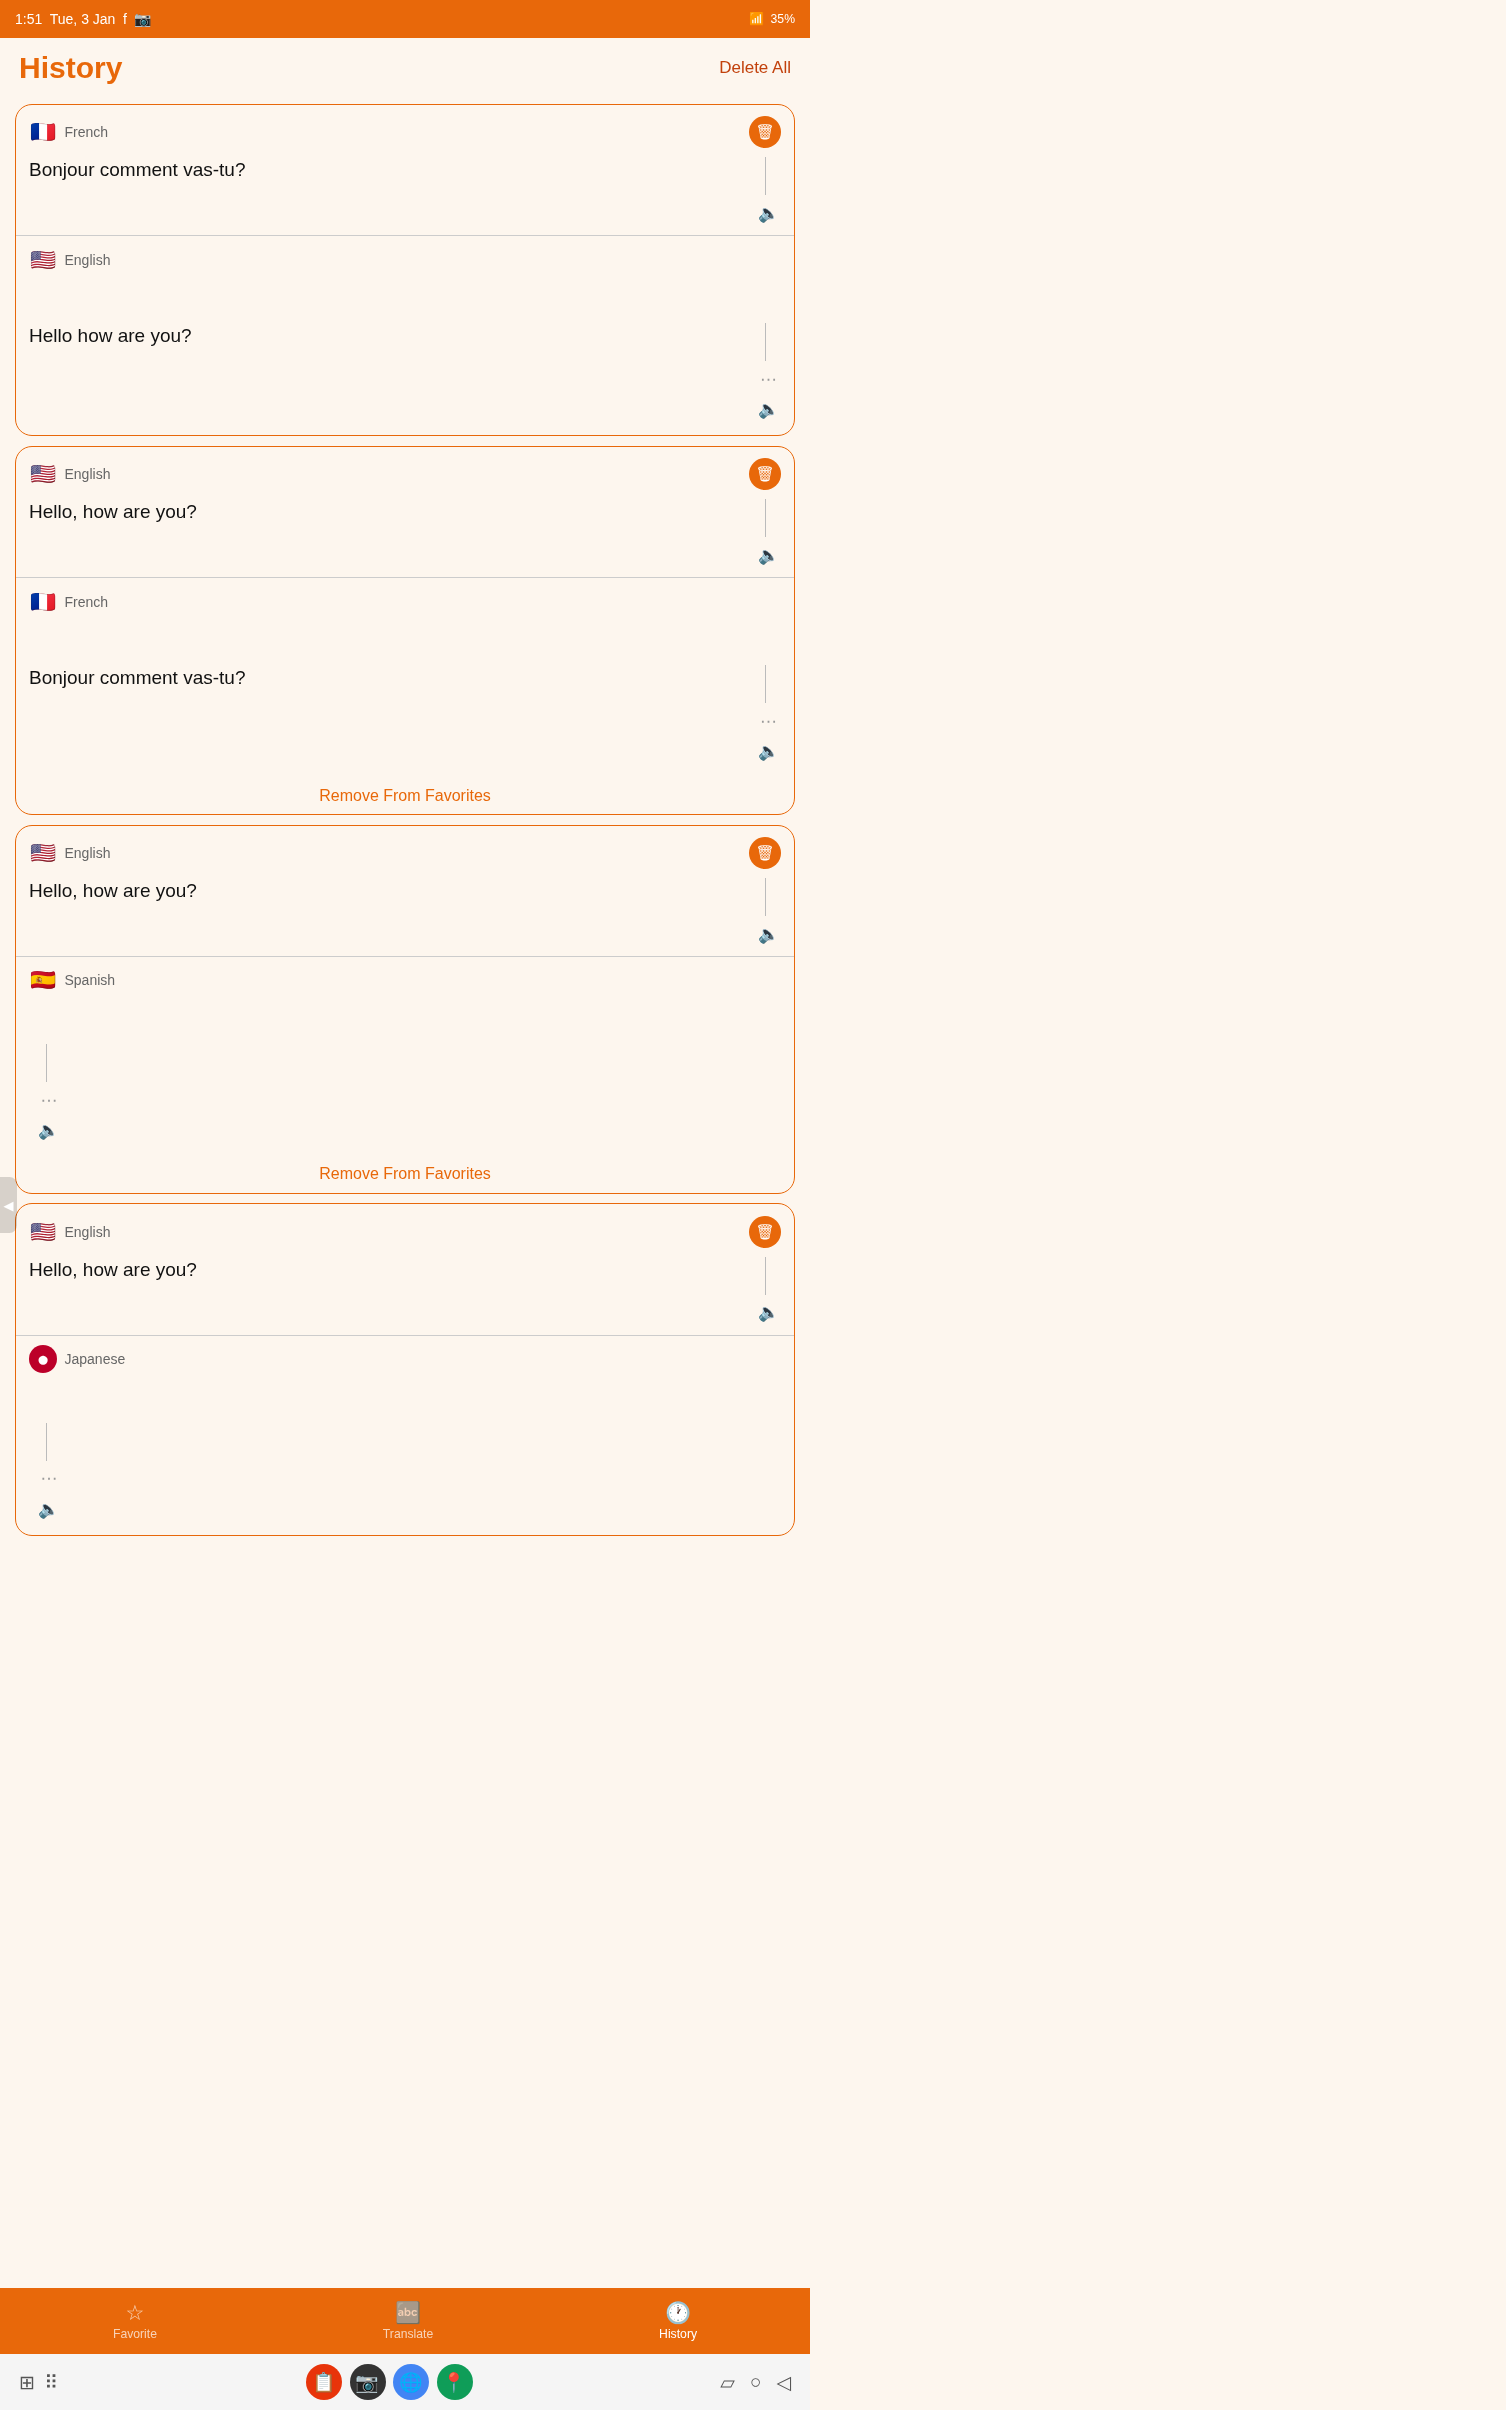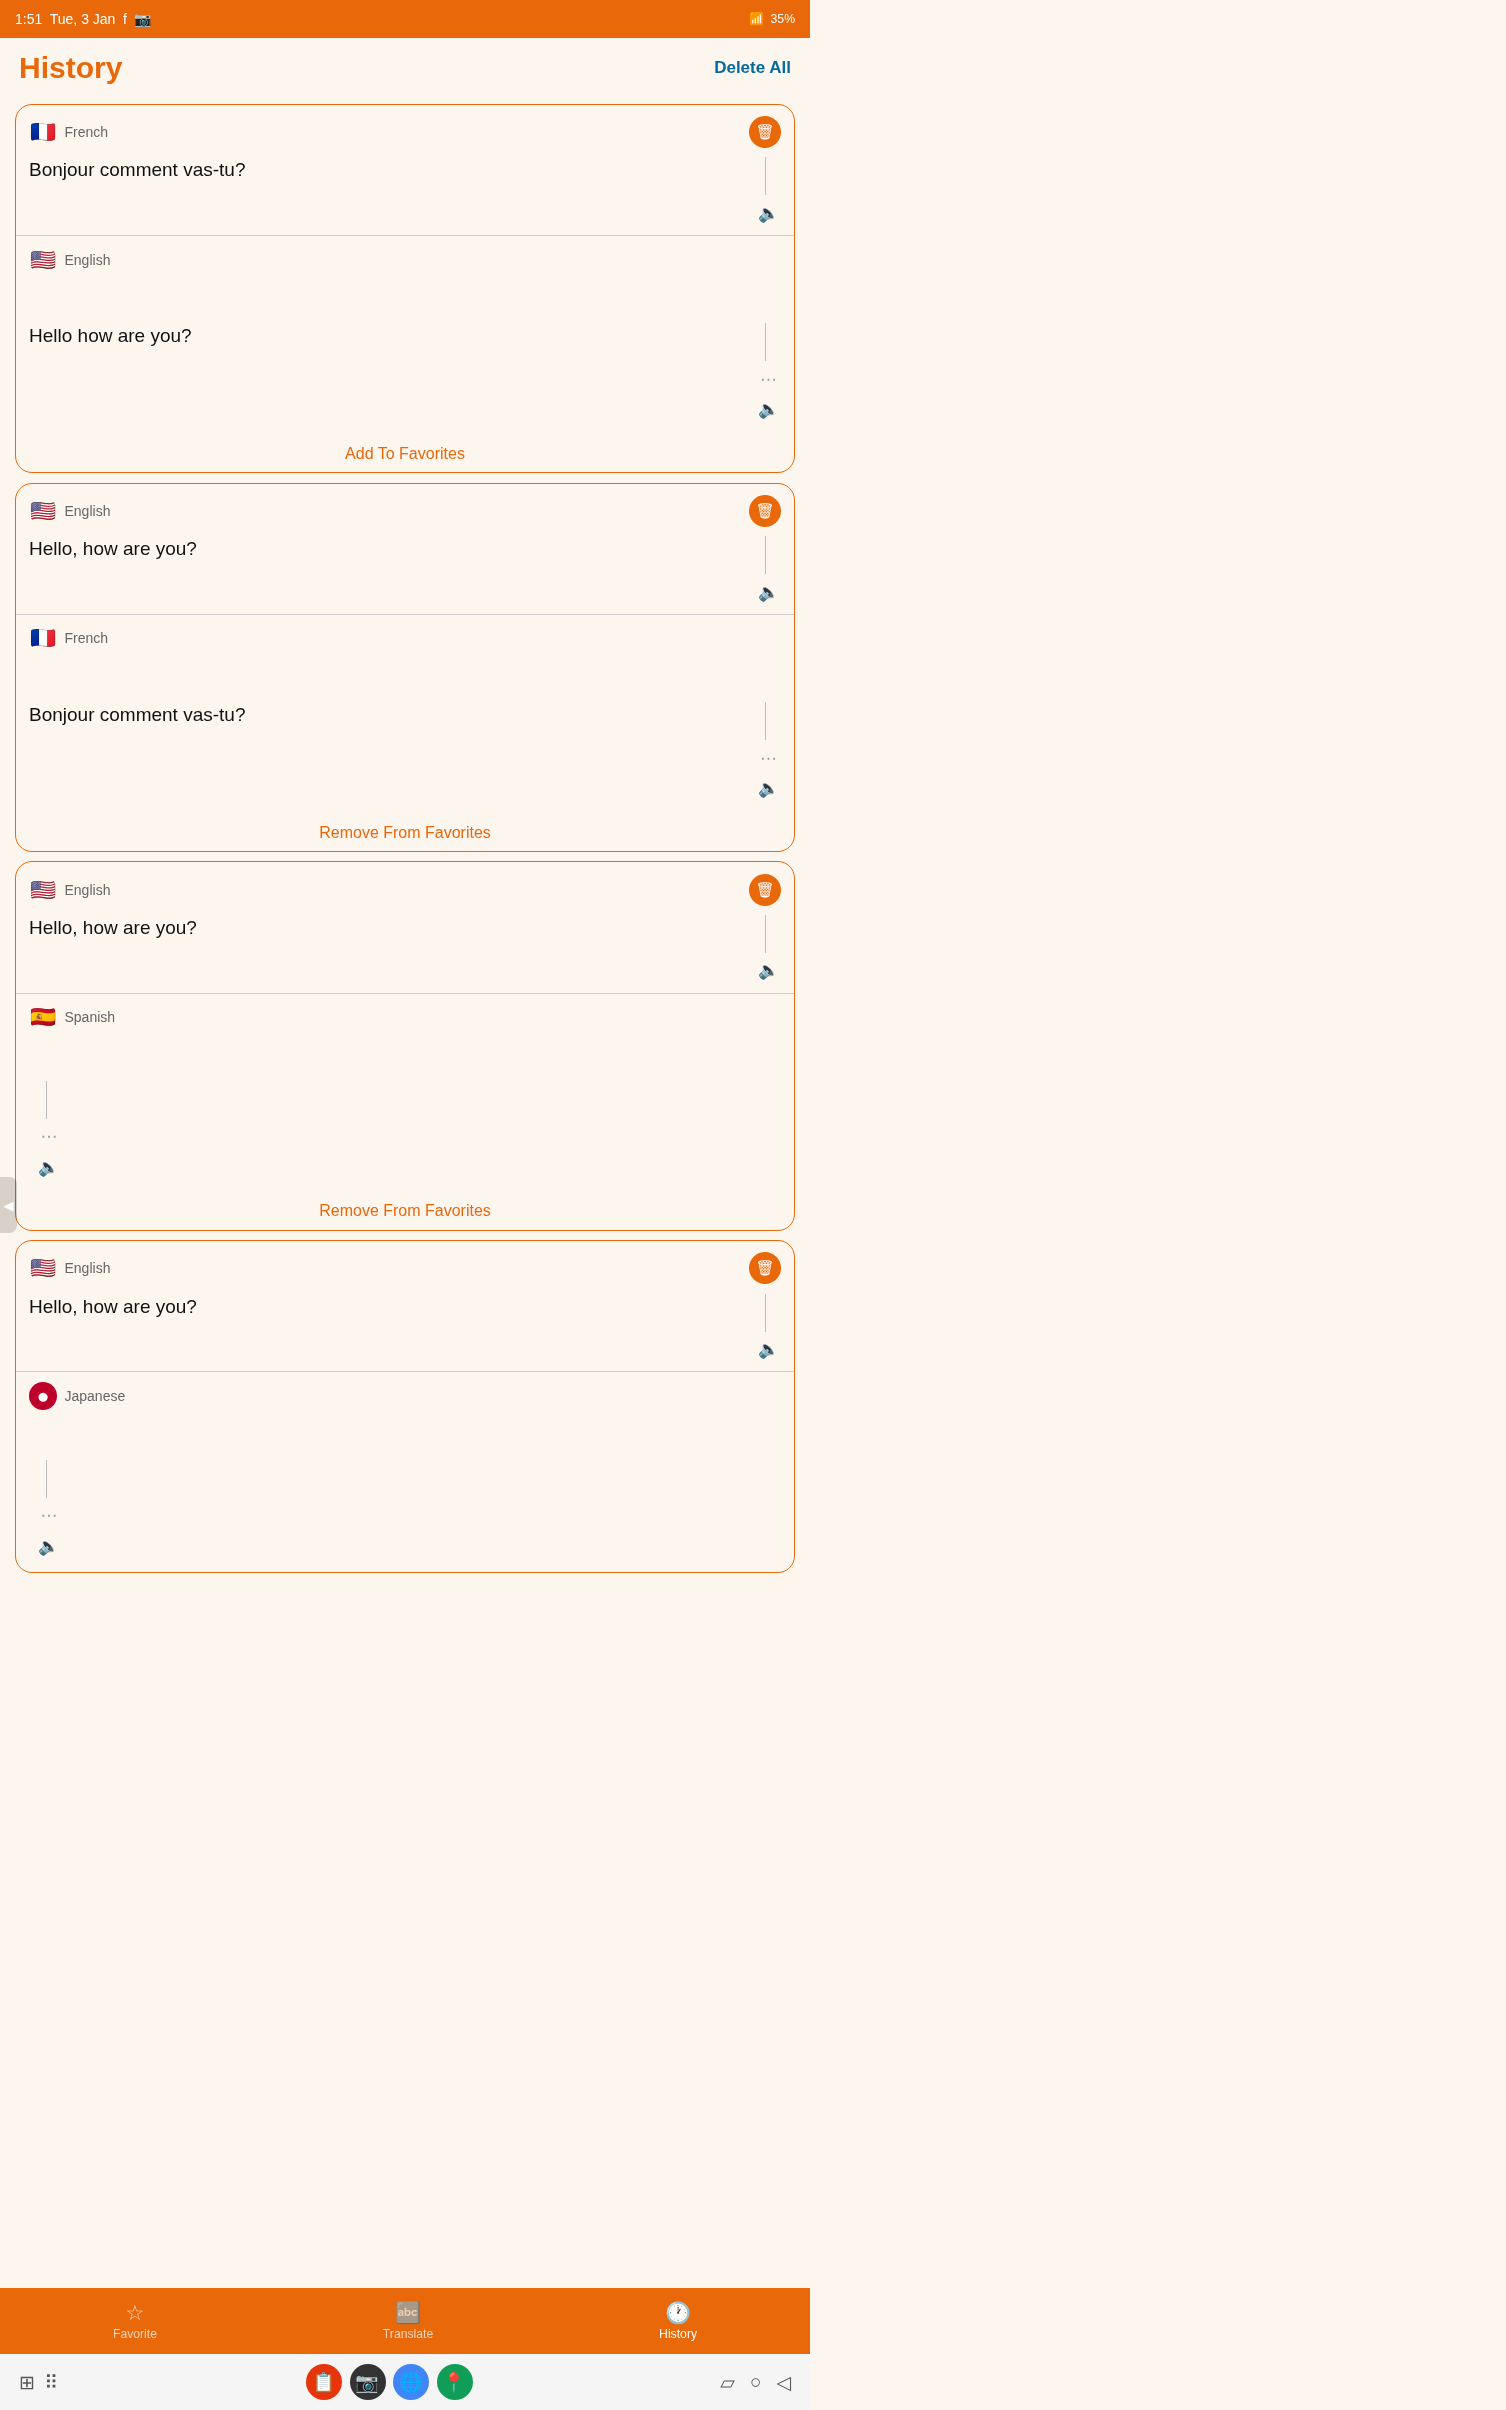--- a/index.html
+++ b/index.html
@@ -35,23 +35,23 @@
       justify-content: space-between;
       align-items: center;
       padding: 13px 19px 9.4px 19px;
     }
     .header-title {
       color: #e8680a;
       font-size: 30px;
       font-weight: 700;
     }
     .delete-all-btn {
-      color: #0369a1;
+      color: #c2410c;
       font-size: 17px;
-      font-weight: 700;
+      font-weight: 400;
       background: none;
       border: none;
       cursor: pointer;
       margin-left: 28px;
     }
 
     
     .card {
       background: #fdf6ee;
       border: 1.9px solid #e8680a;
@@ -277,21 +277,20 @@
       </div>
       <div class="target-text-row">
         <span class="translation-text">Hello how are you?</span>
         <div class="side-icons">
           <div class="divider-v"></div>
           <button class="icon-btn">⋯</button>
           <button class="icon-btn">🔈</button>
         </div>
       </div>
     </div>
-    <button class="fav-btn">Add To Favorites</button>
   </div>
 
   <div class="card">
     <div class="lang-row">
       <div class="lang-label">
         <span class="flag">🇺🇸</span>
         <span>English</span>
       </div>
       <button class="delete-icon-btn">🗑</button>
     </div>

